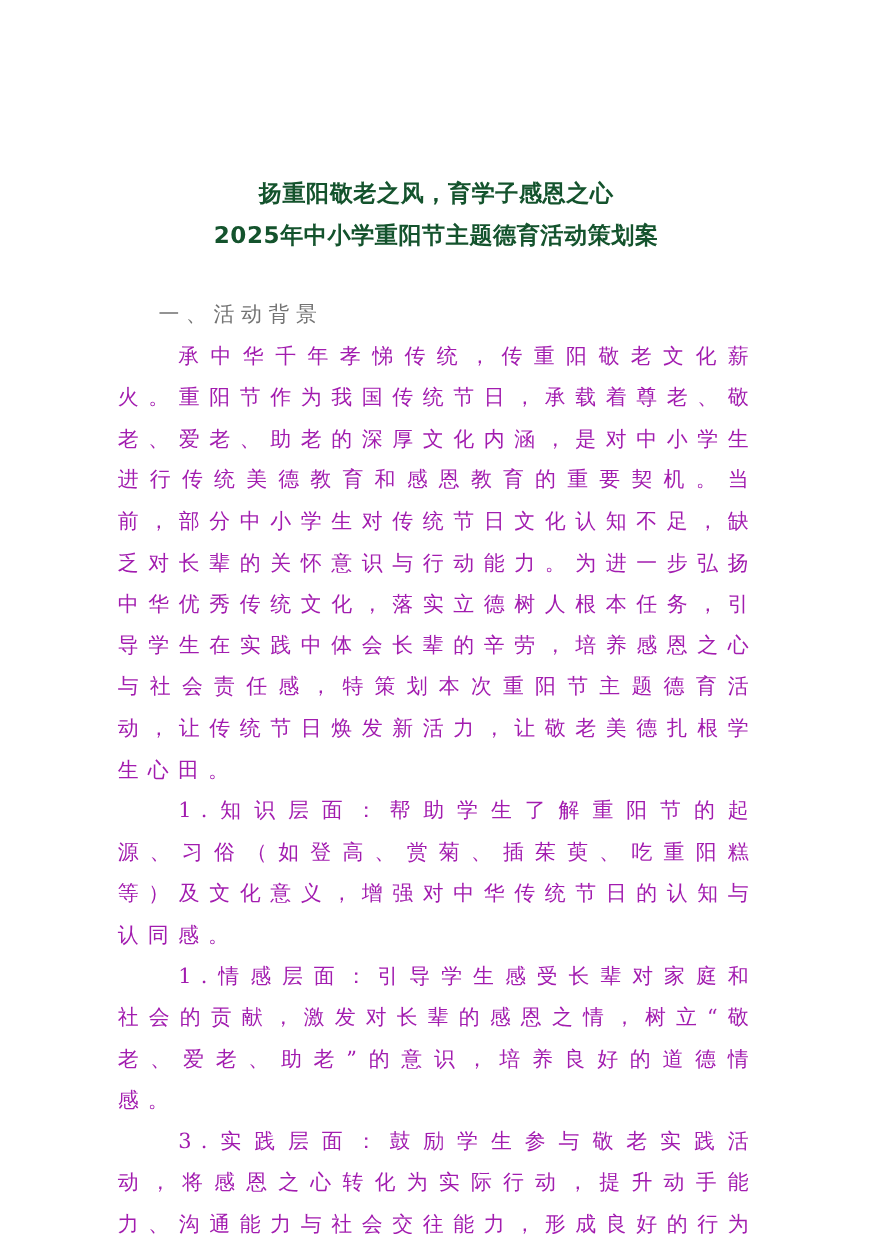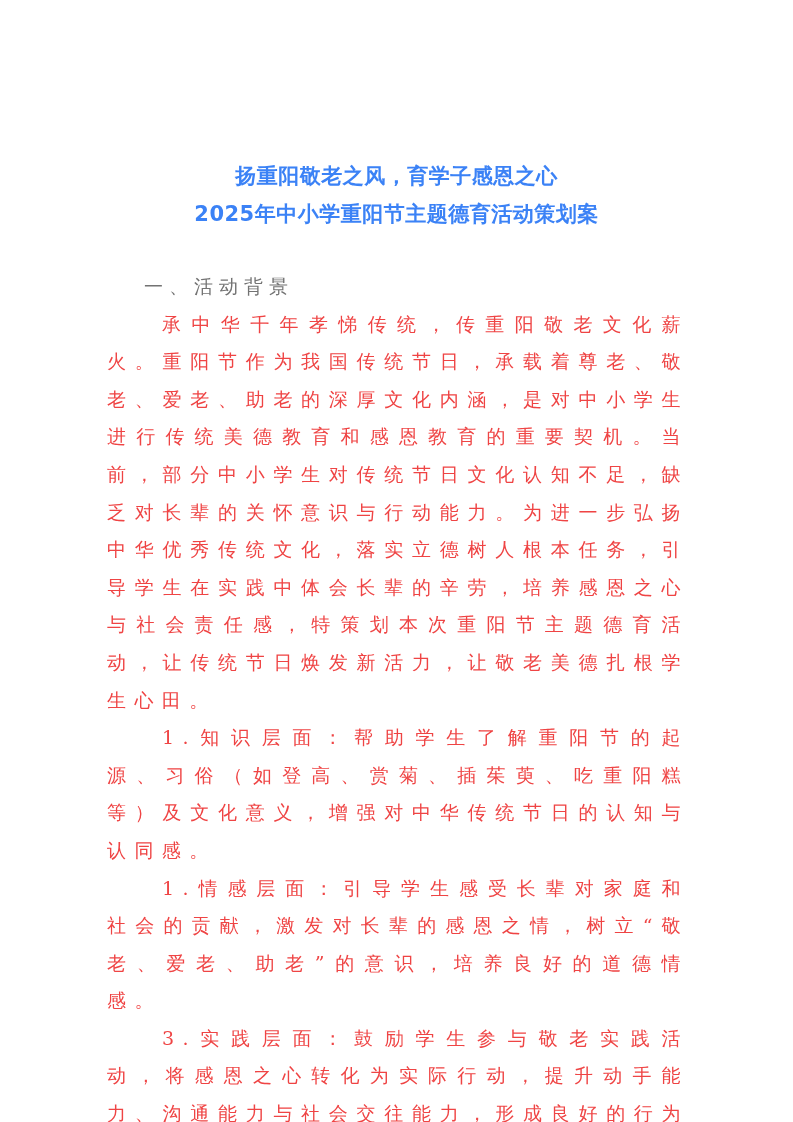--- a/index.html
+++ b/index.html
@@ -27,38 +27,38 @@
       left: 0;
       width: 793px;
       text-align: center;
     }
     .title-line {
       font-family: "DejaVu Sans", "Liberation Sans", sans-serif;
       font-weight: bold;
       font-size: 21px;
       line-height: 38px;
       letter-spacing: 0.5px;
-      color: #3b82f6;
+      color: #14532d;
       margin: 0;
     }
     .body {
       position: absolute;
       top: 268px;
       left: 107px;
       width: 582px;
     }
     .para {
       font-family: "DejaVu Serif", "Liberation Serif", serif;
       font-size: 19px;
       line-height: 37.6px;
       letter-spacing: 8.4px;
       text-align: justify;
       text-indent: 55px;
       margin: 0;
-      color: #ef4444;
+      color: #a21caf;
       word-break: break-all;
     }
     .heading {
       font-family: "DejaVu Sans", "Liberation Sans", sans-serif;
       font-size: 19px;
       line-height: 37.6px;
       letter-spacing: 6px;
       text-indent: 37px;
       margin: 0;
       color: #737373;

